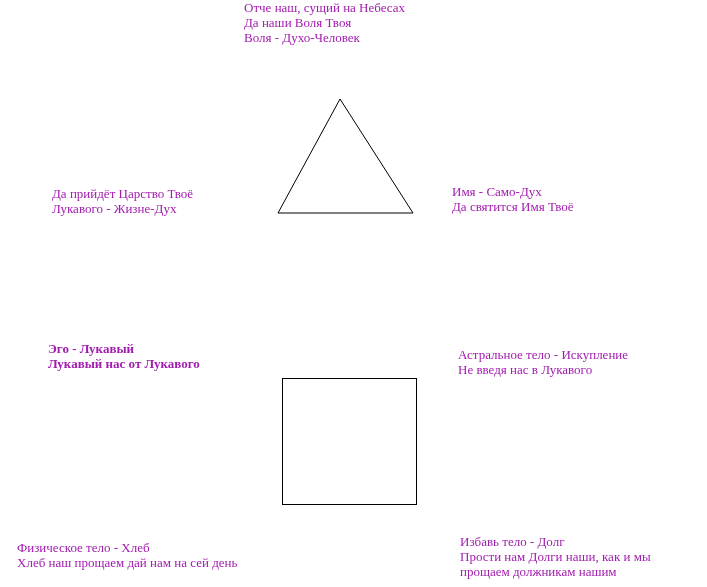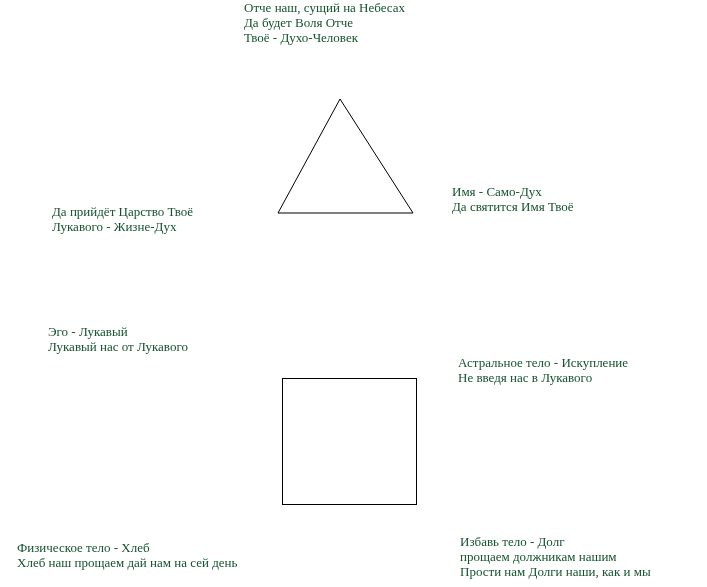--- a/index.html
+++ b/index.html
@@ -8,21 +8,21 @@
     background: #ffffff;
   }
   .canvas {
     position: relative;
     width: 707px;
     height: 587px;
     background: #ffffff;
     font-family: "Liberation Serif", "DejaVu Serif", serif;
     font-size: 13px;
     line-height: 15px;
-    color: #14532d;
+    color: #a21caf;
     overflow: hidden;
   }
   .text-block {
     position: absolute;
     white-space: nowrap;
   }
   .shape {
     position: absolute;
   }
   .square-outline {
@@ -31,54 +31,54 @@
     background: transparent;
   }
 </style>
 </head>
 <body>
 
 <div class="canvas">
 
   <div class="text-block" style="left:244px; top:0px;">
     <div>Отче наш, сущий на Небесах</div>
-    <div>Да будет Воля Отче</div>
-    <div>Твоё - Духо-Человек</div>
+    <div>Да наши Воля Твоя</div>
+    <div>Воля - Духо-Человек</div>
   </div>
 
   <svg class="shape" style="left:276px; top:97px;" width="140" height="119">
     <polygon points="64,2 2,116 137,116" fill="none" stroke="#000000" stroke-width="1"></polygon>
   </svg>
 
-  <div class="text-block" style="left:52px; top:204px;">
+  <div class="text-block" style="left:52px; top:186px;">
     <div>Да прийдёт Царство Твоё</div>
     <div>Лукавого - Жизне-Дух</div>
   </div>
 
   <div class="text-block" style="left:452px; top:184px;">
     <div>Имя - Само-Дух</div>
     <div>Да святится Имя Твоё</div>
   </div>
 
-  <div class="text-block" style="left:48px; top:324px;">
+  <div class="text-block" style="left:48px; top:341px;font-weight:bold;">
     <div>Эго - Лукавый</div>
     <div>Лукавый нас от Лукавого</div>
   </div>
 
-  <div class="text-block" style="left:458px; top:355px;">
+  <div class="text-block" style="left:458px; top:347px;">
     <div>Астральное тело - Искупление</div>
     <div>Не введя нас в Лукавого</div>
   </div>
 
   <div class="shape square-outline" style="left:282px; top:378px; width:135px; height:127px;"></div>
 
   <div class="text-block" style="left:17px; top:540px;">
     <div>Физическое тело - Хлеб</div>
     <div>Хлеб наш прощаем дай нам на сей день</div>
   </div>
 
   <div class="text-block" style="left:460px; top:534px;">
     <div>Избавь тело - Долг</div>
+    <div>Прости нам Долги наши, как и мы</div>
     <div>прощаем должникам нашим</div>
-    <div>Прости нам Долги наши, как и мы</div>
   </div>
 
 </div>
 
 </body></html>

